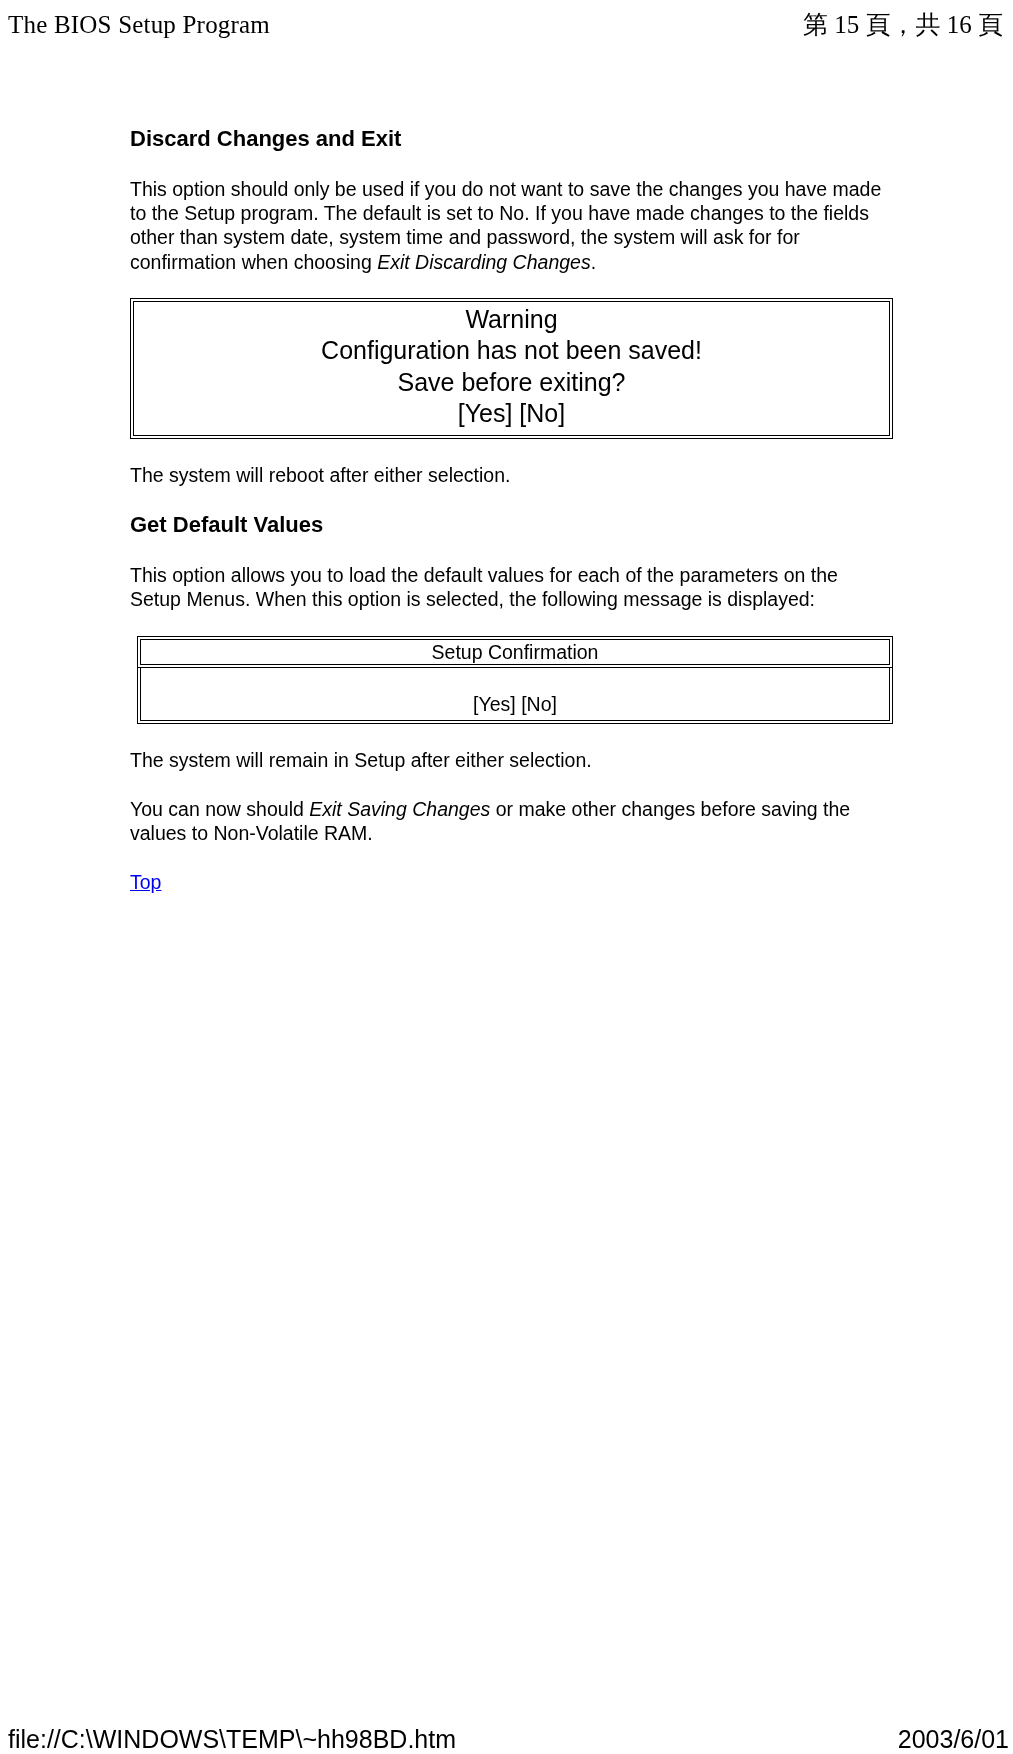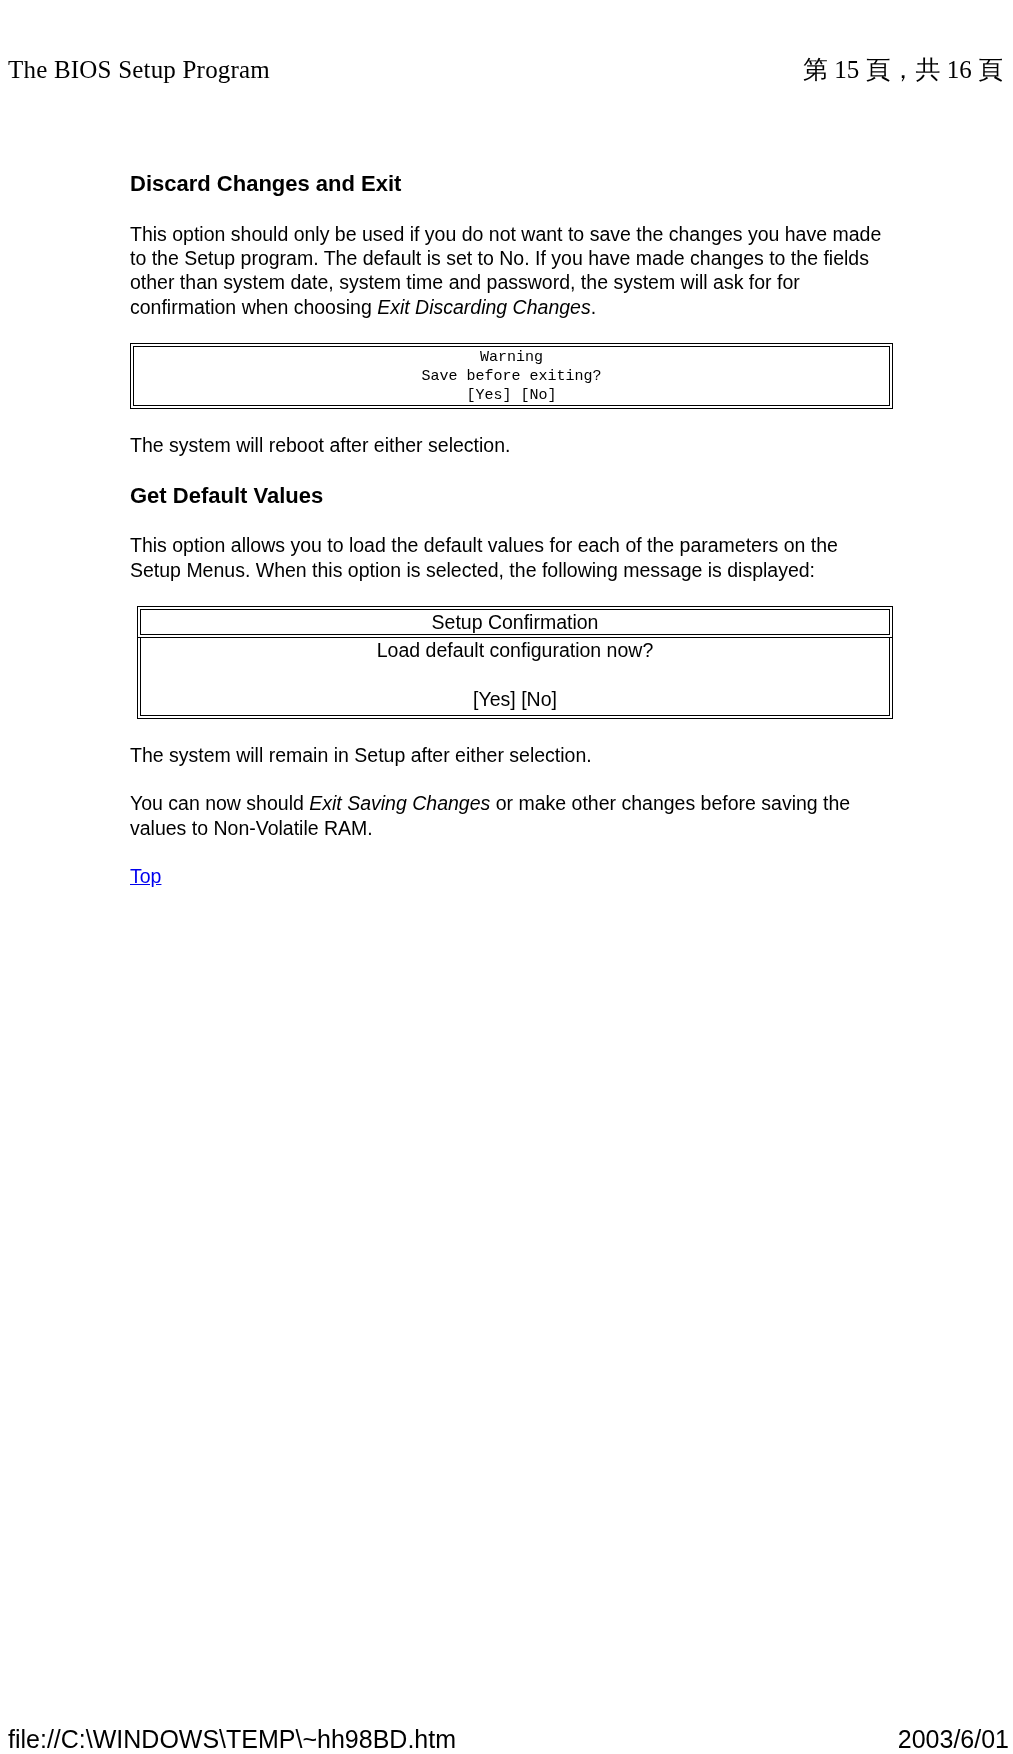--- a/index.html
+++ b/index.html
@@ -11,21 +11,20 @@
       position: relative;
       overflow: hidden;
     }
     .header {
       display: flex;
       justify-content: space-between;
       align-items: baseline;
       padding: 8px 10px 4px 8px;
       font-size: 25px;
       font-family: "Times New Roman", serif;
-      margin-top: 45px;
     }
     .header-left { letter-spacing: 0.2px; }
     .header-right { font-family: "PMingLiU", "MingLiU", serif; }
     .content {
       font-family: Arial, Helvetica, sans-serif;
       font-size: 19.5px;
       line-height: 1.25;
       padding: 80px 120px 0 130px;
       color: #000;
     }
@@ -34,25 +33,24 @@
       margin-bottom: 24px;
       font-size: 22px;
     }
     .para {
       margin-bottom: 24px;
     }
     .para .ital { font-style: italic; }
     .box-single {
       border: 4px double #000;
       text-align: center;
-      padding: 2px 4px 0;
+      padding: 2px 4px 6px;
       margin-bottom: 24px;
-      font-size: 15px;
+      font-size: 25px;
       line-height: 1.25;
-      font-family: Liberation Mono, monospace;
     }
     .box-double-wrap {
       margin-bottom: 24px;
       margin-left: 7px;
     }
     .box-double-top {
       border: 4px double #000;
       text-align: center;
       font-size: 19.5px;
       line-height: 1.25;
@@ -95,34 +93,34 @@
 <div class="content">
 
   <div class="heading">Discard Changes and Exit</div>
 
   <div class="para">
     <span>This option should only be used if you do not want to save the changes you have made to the Setup program. The default is set to No. If you have made changes to the fields other than system date, system time and password, the system will ask for for confirmation when choosing </span><span class="ital">Exit Discarding Changes</span><span>.</span>
   </div>
 
   <div class="box-single">
     <div>Warning</div>
+    <div>Configuration has not been saved!</div>
     <div>Save before exiting?</div>
     <div>[Yes] [No]</div>
   </div>
 
   <div class="para">The system will reboot after either selection.</div>
 
   <div class="heading">Get Default Values</div>
 
   <div class="para">This option allows you to load the default values for each of the parameters on the Setup Menus. When this option is selected, the following message is displayed:</div>
 
   <div class="box-double-wrap">
     <div class="box-double-top">Setup Confirmation</div>
     <div class="box-double-bottom">
-      <div>Load default configuration now?</div>
       <div class="gap"></div>
       <div>[Yes] [No]</div>
     </div>
   </div>
 
   <div class="para">The system will remain in Setup after either selection.</div>
 
   <div class="para">
     <span>You can now should </span><span class="ital">Exit Saving Changes</span><span> or make other changes before saving the values to Non-Volatile RAM.</span>
   </div>

